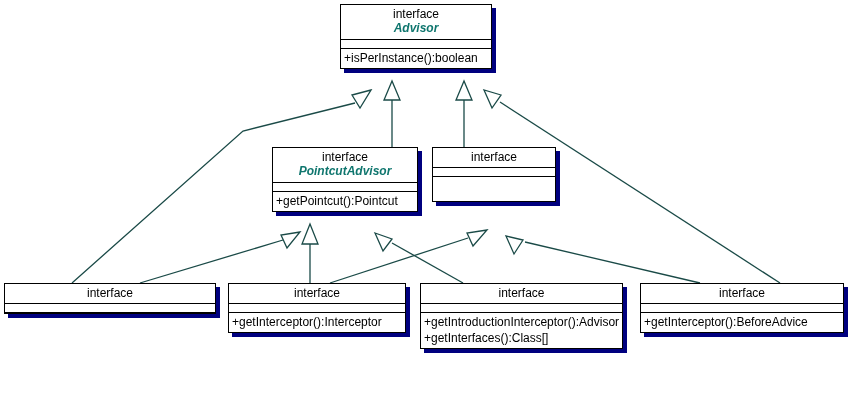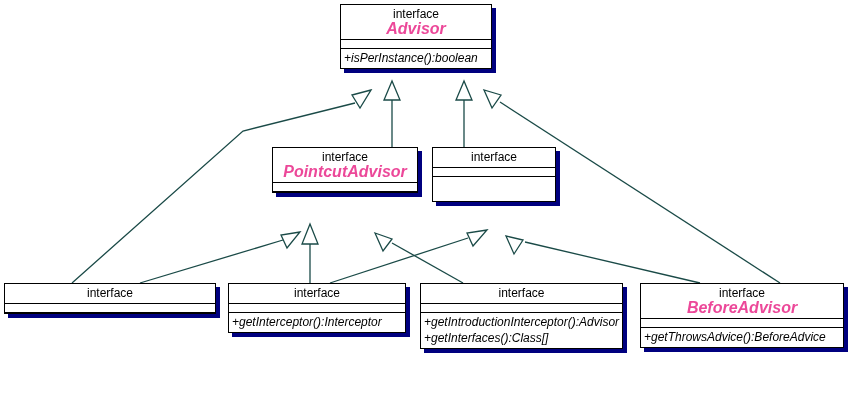--- a/index.html
+++ b/index.html
@@ -39,44 +39,43 @@
   }
   .stereotype {
     display: block;
     font-size: 12px;
     line-height: 14px;
     color: #000000;
     white-space: nowrap;
   }
   .class-name {
     display: block;
-    font-size: 16px;
+    font-size: 12px;
     line-height: 15px;
     font-weight: bold;
     font-style: italic;
-    color: #ec4899;
+    color: #0f766e;
     white-space: nowrap;
   }
   .uml-attrs {
     box-sizing: border-box;
     height: 9px;
     border-bottom: 1px solid #000000;
   }
   .uml-ops {
     box-sizing: border-box;
     padding: 1px 0 2px 0;
   }
   .uml-ops.empty {
     height: 24px;
   }
   .op {
     display: block;
     font-size: 12px;
     line-height: 16px;
-    font-style: italic;
     color: #000000;
     white-space: nowrap;
     padding-left: 3px;
     overflow: hidden;
   }
 </style>
 </head>
 <body>
 
 <div id="diagram-root">
@@ -142,20 +141,23 @@
       <span class="op">+isPerInstance():boolean</span>
     </div>
   </div>
 
   <div class="uml-class" style="left:272px; top:147px; width:146px;">
     <div class="uml-header">
       <span class="stereotype">interface</span>
       <span class="class-name">PointcutAdvisor</span>
     </div>
     <div class="uml-attrs"></div>
+    <div class="uml-ops">
+      <span class="op">+getPointcut():Pointcut</span>
+    </div>
   </div>
 
   <div class="uml-class" style="left:432px; top:147px; width:124px;">
     <div class="uml-header">
       <span class="stereotype">interface</span>
     </div>
     <div class="uml-attrs"></div>
     <div class="uml-ops empty"></div>
   </div>
 
@@ -183,21 +185,20 @@
     <div class="uml-attrs"></div>
     <div class="uml-ops">
       <span class="op">+getIntroductionInterceptor():Advisor</span>
       <span class="op">+getInterfaces():Class[]</span>
     </div>
   </div>
 
   <div class="uml-class" style="left:640px; top:283px; width:204px;">
     <div class="uml-header">
       <span class="stereotype">interface</span>
-      <span class="class-name">BeforeAdvisor</span>
-    </div>
-    <div class="uml-attrs"></div>
-    <div class="uml-ops">
-      <span class="op">+getThrowsAdvice():BeforeAdvice</span>
+    </div>
+    <div class="uml-attrs"></div>
+    <div class="uml-ops">
+      <span class="op">+getInterceptor():BeforeAdvice</span>
     </div>
   </div>
 
 </div>
 
 </body></html>

